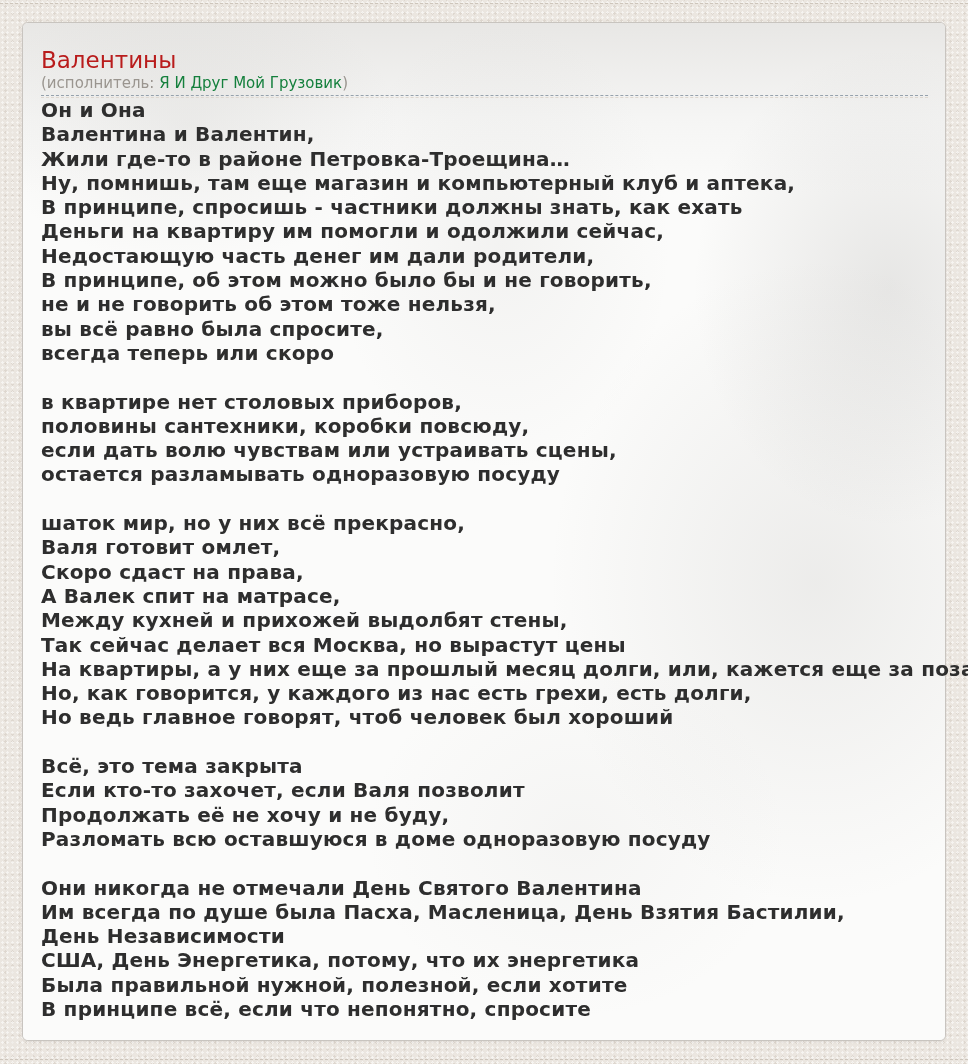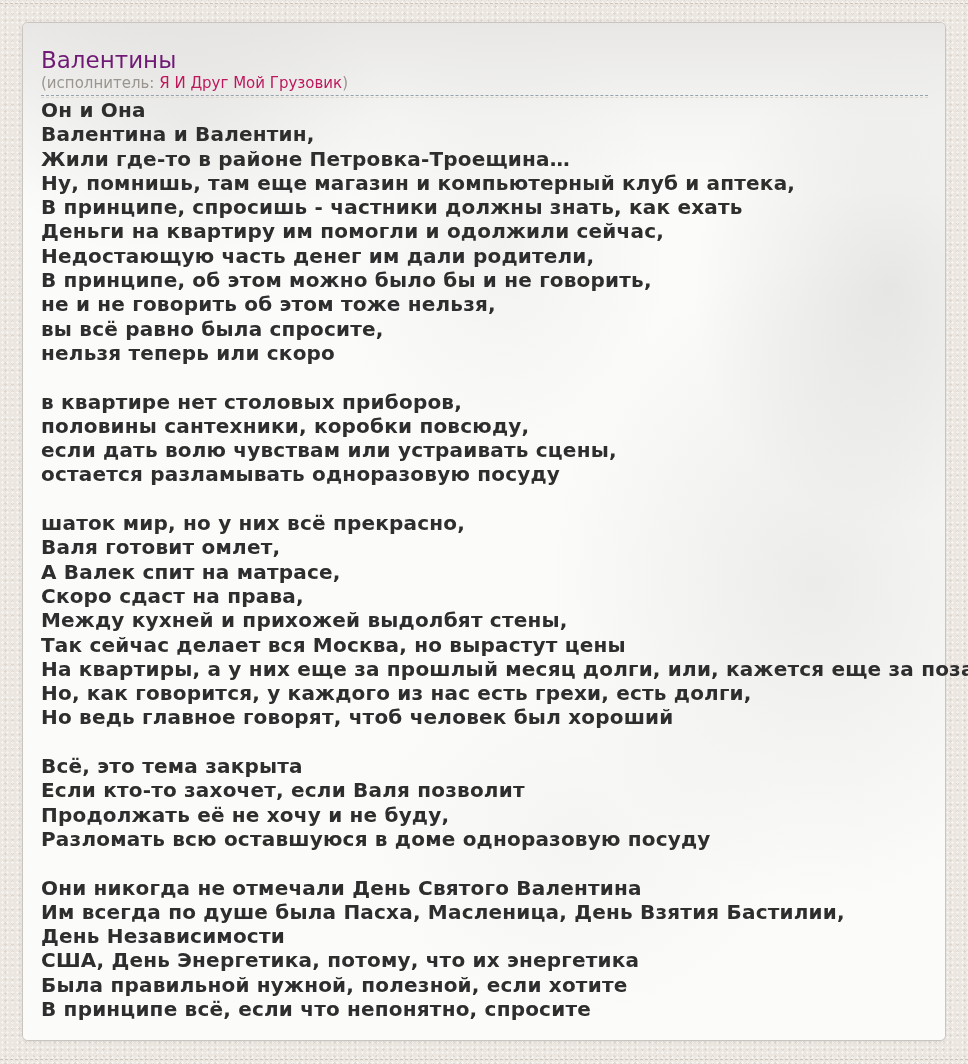--- a/index.html
+++ b/index.html
@@ -56,31 +56,31 @@
   }
   .card-content {
     position: relative;
     padding: 24px 0 0 18px;
   }
   .song-title {
     margin: 0;
     font-size: 23px;
     line-height: 27px;
     font-weight: normal;
-    color: #701a75;
+    color: #b91c1c;
   }
   .artist-line {
     margin-top: 1px;
     font-size: 15px;
     line-height: 16px;
     color: #9a958f;
     padding-bottom: 4px;
   }
   .artist-link {
-    color: #be185d;
+    color: #15803d;
     text-decoration: none;
     cursor: pointer;
   }
   .divider {
     height: 1px;
     margin-right: 17px;
     border-top: 1px dashed #96a2ad;
     border-bottom: 1px dashed #ded7cf;
   }
   .lyrics {
@@ -112,31 +112,31 @@
         <div class="lyric-line">Он и Она</div>
         <div class="lyric-line">Валентина и Валентин,</div>
         <div class="lyric-line">Жили где-то в районе Петровка-Троещина…</div>
         <div class="lyric-line">Ну, помнишь, там еще магазин и компьютерный клуб и аптека,</div>
         <div class="lyric-line">В принципе, спросишь - частники должны знать, как ехать</div>
         <div class="lyric-line">Деньги на квартиру им помогли и одолжили сейчас,</div>
         <div class="lyric-line">Недостающую часть денег им дали родители,</div>
         <div class="lyric-line">В принципе, об этом можно было бы и не говорить,</div>
         <div class="lyric-line">не и не говорить об этом тоже нельзя,</div>
         <div class="lyric-line">вы всё равно была спросите,</div>
-        <div class="lyric-line">нельзя теперь или скоро</div>
+        <div class="lyric-line">всегда теперь или скоро</div>
         <div class="lyric-line">&nbsp;</div>
         <div class="lyric-line">в квартире нет столовых приборов,</div>
         <div class="lyric-line">половины сантехники, коробки повсюду,</div>
         <div class="lyric-line">если дать волю чувствам или устраивать сцены,</div>
         <div class="lyric-line">остается разламывать одноразовую посуду</div>
         <div class="lyric-line">&nbsp;</div>
         <div class="lyric-line">шаток мир, но у них всё прекрасно,</div>
         <div class="lyric-line">Валя готовит омлет,</div>
+        <div class="lyric-line">Скоро сдаст на права,</div>
         <div class="lyric-line">А Валек спит на матрасе,</div>
-        <div class="lyric-line">Скоро сдаст на права,</div>
         <div class="lyric-line">Между кухней и прихожей выдолбят стены,</div>
         <div class="lyric-line">Так сейчас делает вся Москва, но вырастут цены</div>
         <div class="lyric-line">На квартиры, а у них еще за прошлый месяц долги, или, кажется еще за позапрошлый,</div>
         <div class="lyric-line">Но, как говорится, у каждого из нас есть грехи, есть долги,</div>
         <div class="lyric-line">Но ведь главное говорят, чтоб человек был хороший</div>
         <div class="lyric-line">&nbsp;</div>
         <div class="lyric-line">Всё, это тема закрыта</div>
         <div class="lyric-line">Если кто-то захочет, если Валя позволит</div>
         <div class="lyric-line">Продолжать её не хочу и не буду,</div>
         <div class="lyric-line">Разломать всю оставшуюся в доме одноразовую посуду</div>

